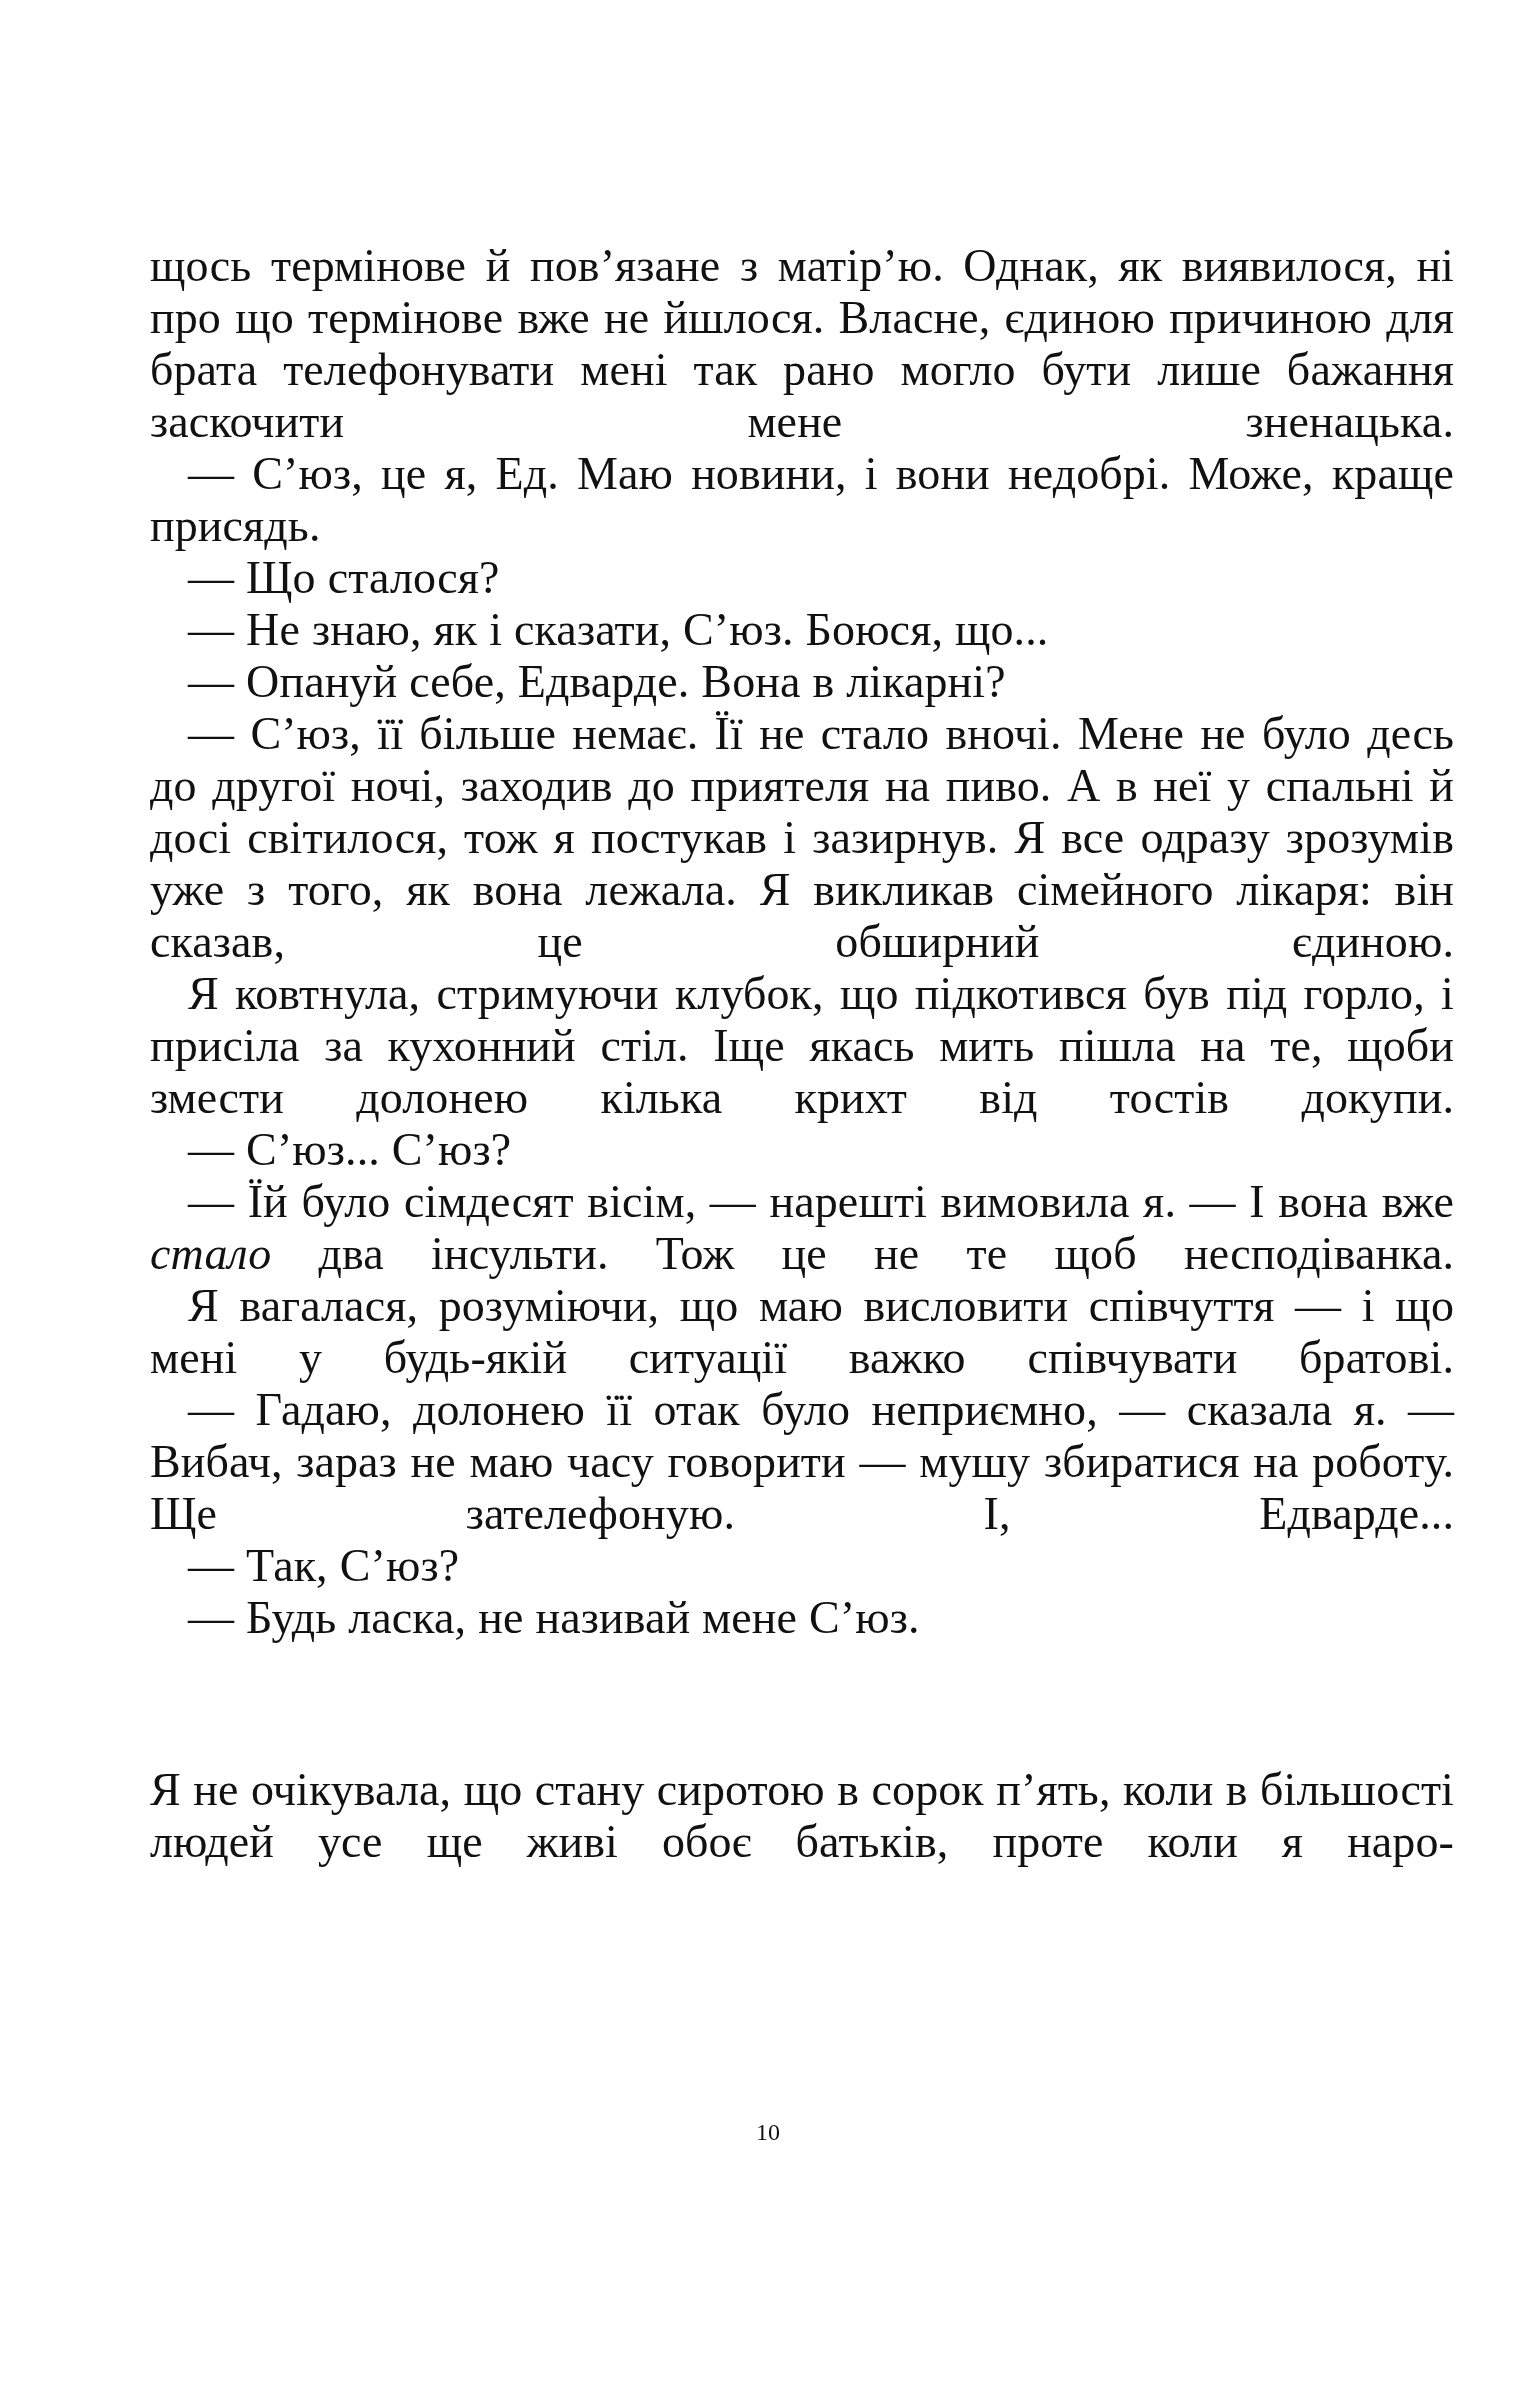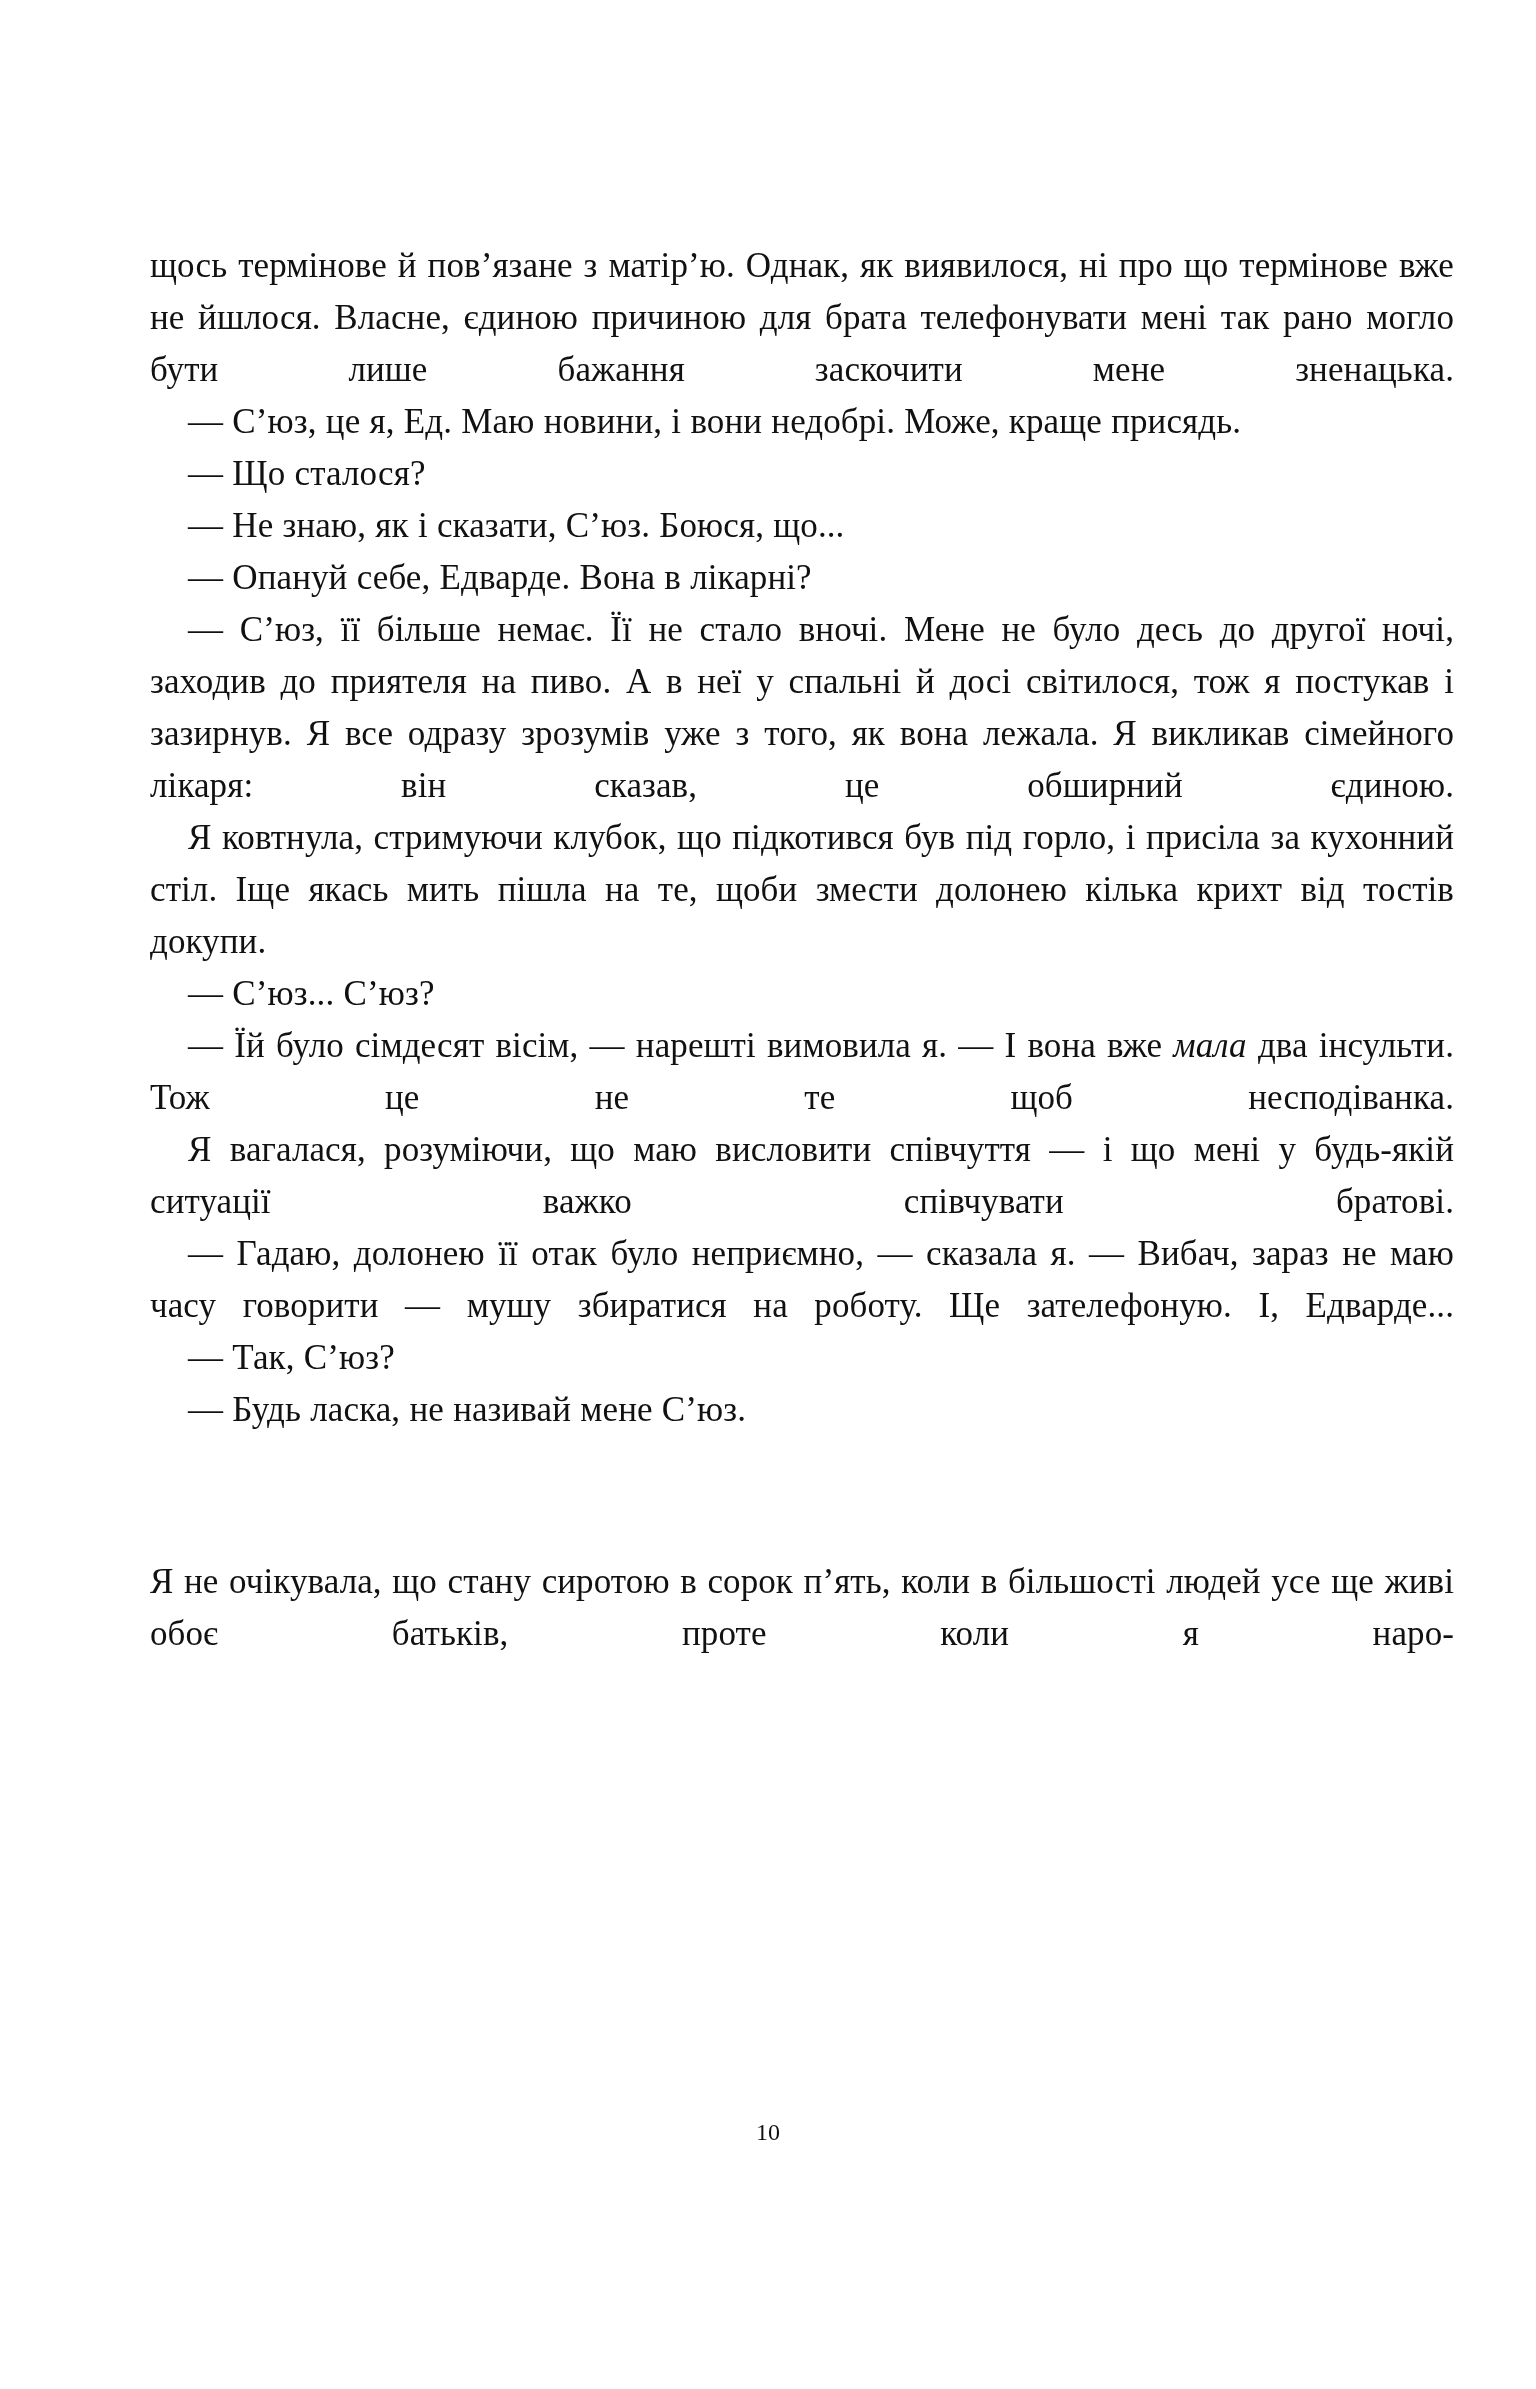--- a/index.html
+++ b/index.html
@@ -25,21 +25,21 @@
   }
   .text-block {
     position: absolute;
     left: 150px;
     top: 240px;
     width: 1304px;
   }
   p.para {
     margin: 0;
     padding: 0;
-    font-size: 35px;
+    font-size: 46px;
     line-height: 52px;
     text-align: justify;
     text-justify: inter-word;
     text-indent: 38px;
     letter-spacing: 0.1px;
     word-spacing: 0.4px;
     hyphens: manual;
   }
   p.para.no-indent {
     text-indent: 0;
@@ -82,21 +82,21 @@
     <p class="para">— Не знаю, як і сказати, С’юз. Боюся, що...</p>
 
     <p class="para">— Опануй себе, Едварде. Вона в лікарні?</p>
 
     <p class="para just-all">— С’юз, її більше немає. Її не стало вночі. Мене не було десь до другої ночі, заходив до приятеля на пиво. А в неї у спальні й досі світилося, тож я постукав і зазирнув. Я все одразу зрозумів уже з того, як вона лежала. Я викликав сімейного лікаря: він сказав, це обширний єдиною.</p>
 
     <p class="para just-all">Я ковтнула, стримуючи клубок, що підкотився був під горло, і присіла за кухонний стіл. Іще якась мить пішла на те, щоби змести долонею кілька крихт від тостів докупи.</p>
 
     <p class="para">— С’юз... С’юз?</p>
 
-    <p class="para just-all"><span>— Їй було сімдесят вісім, — нарешті вимовила я. — І вона вже </span><em class="ital">мала</em><span> два інсульти. Тож це не те щоб несподіванка.</span></p>
+    <p class="para just-all"><span>— Їй було сімдесят вісім, — нарешті вимовила я. — І вона вже </span><em class="ital">стало</em><span> два інсульти. Тож це не те щоб несподіванка.</span></p>
 
     <p class="para just-all">Я вагалася, розуміючи, що маю висловити співчуття — і що мені у будь-якій ситуації важко співчувати братові.</p>
 
     <p class="para just-all">— Гадаю, долонею її отак було неприємно, — сказала я. — Вибач, зараз не маю часу говорити — мушу збиратися на роботу. Ще зателефоную. І, Едварде...</p>
 
     <p class="para">— Так, С’юз?</p>
 
     <p class="para">— Будь ласка, не називай мене С’юз.</p>
 
     <div class="spacer-break"></div>

